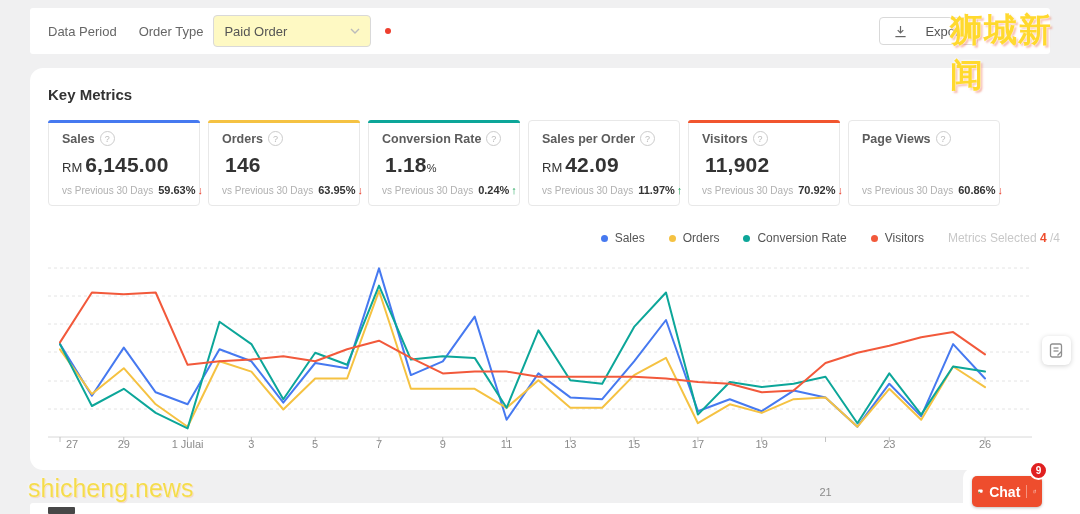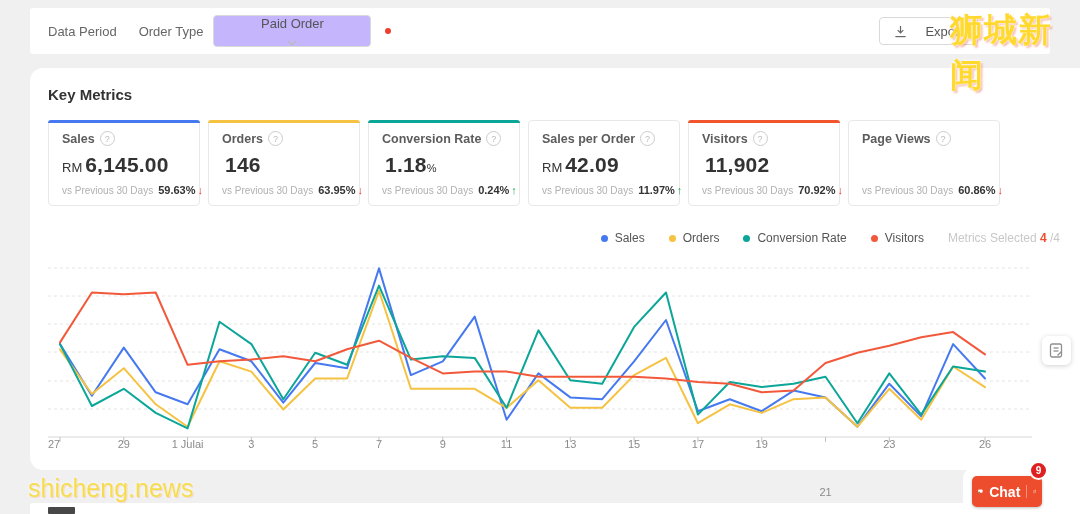--- a/index.html
+++ b/index.html
@@ -10,21 +10,21 @@
   #topbar{left:30px;top:8px;width:1020px;height:46px;background:#fff;border-radius:3px;
           display:flex;align-items:center;padding-left:18px;box-sizing:border-box;}
   .lbl{font-size:13px;color:#666;}
   #datebox{margin-left:10px;height:30px;border:1px solid #d9d9d9;border-radius:4px;
            display:flex;align-items:center;padding:0 12px;cursor:pointer;background:#fff;}
   #datebox .bold{font-size:13px;font-weight:bold;color:#333;margin:0 4px 0 8px;}
   #datebox .rng{font-size:13px;color:#555;}
   #ordertype-label{margin-left:22px;}
   #orderselect{margin-left:10px;width:136px;height:30px;border:1px solid #d9d9d9;border-radius:4px;
                display:flex;align-items:center;justify-content:space-between;padding:0 10px;
-               font-size:13px;color:#555;background:#c4b5fd;cursor:pointer;flex-direction:column;}
+               font-size:13px;color:#555;background:#fef9c3;cursor:pointer;}
   #reddot{width:6px;height:6px;border-radius:50%;background:#ee3f2e;margin-left:14px;}
   #topbar-spacer{flex:1;}
   #exportbtn{height:28px;border:1px solid #d9d9d9;border-radius:4px;background:#fff;display:flex;
              align-items:center;padding:0 14px;margin-right:72px;font-size:13px;color:#555;cursor:pointer;gap:18px;}
   
   #main{left:30px;top:68px;width:1068px;height:402px;background:#fff;border-radius:13px;}
   #km-title{left:18px;top:18px;font-size:15px;font-weight:bold;color:#333;}
   #cards{left:18px;top:52px;display:flex;gap:8px;}
   .card{width:152px;height:86px;background:#fff;border:1px solid #e8e8e8;border-radius:4px;
         box-sizing:border-box;position:relative;padding:10px 13px;cursor:pointer;}
@@ -225,21 +225,21 @@
         <line x1="777.5172413793103" y1="177" x2="777.5172413793103" y2="182" stroke="#c4c4c4" stroke-width="1"></line>
         <line x1="841.3103448275863" y1="177" x2="841.3103448275863" y2="182" stroke="#c4c4c4" stroke-width="1"></line>
         <line x1="937" y1="177" x2="937" y2="182" stroke="#c4c4c4" stroke-width="1"></line>
         <polyline points="12.0,84.1 43.9,135.7 75.8,87.6 107.7,132.3 139.6,144.3 171.5,89.3 203.4,101.3 235.3,142.6 267.2,103.0 299.1,108.2 331.0,8.4 362.9,115.1 394.8,101.3 426.7,56.6 458.6,159.8 490.4,113.4 522.3,137.4 554.2,139.2 586.1,101.3 618.0,60.0 649.9,151.2 681.8,139.2 713.7,151.2 745.6,130.6 777.5,137.4 809.4,166.7 841.3,123.7 873.2,156.4 905.1,84.1 937.0,118.5" fill="none" stroke="#4679f0" stroke-width="2" stroke-linejoin="round" stroke-linecap="round"></polyline>
         <polyline points="12.0,89.3 43.9,134.0 75.8,108.2 107.7,144.3 139.6,166.7 171.5,101.3 203.4,111.6 235.3,149.5 267.2,118.5 299.1,118.5 331.0,30.8 362.9,128.8 394.8,128.8 426.7,128.8 458.6,147.8 490.4,120.2 522.3,147.8 554.2,147.8 586.1,115.1 618.0,97.9 649.9,163.2 681.8,144.3 713.7,152.9 745.6,139.2 777.5,137.4 809.4,166.7 841.3,128.8 873.2,159.8 905.1,106.5 937.0,127.1" fill="none" stroke="#f5c242" stroke-width="2" stroke-linejoin="round" stroke-linecap="round"></polyline>
         <polyline points="12.0,84.1 43.9,146.0 75.8,128.8 107.7,152.9 139.6,168.4 171.5,61.8 203.4,84.1 235.3,139.2 267.2,92.7 299.1,104.8 331.0,25.6 362.9,99.6 394.8,96.2 426.7,97.9 458.6,147.8 490.4,70.4 522.3,120.2 554.2,123.7 586.1,66.9 618.0,32.5 649.9,154.6 681.8,122.0 713.7,127.1 745.6,123.7 777.5,116.8 809.4,163.2 841.3,113.4 873.2,154.6 905.1,106.5 937.0,111.6" fill="none" stroke="#0ca699" stroke-width="2" stroke-linejoin="round" stroke-linecap="round"></polyline>
         <polyline points="12.0,82.4 43.9,32.5 75.8,34.2 107.7,32.5 139.6,104.8 171.5,101.3 203.4,99.6 235.3,96.2 267.2,101.3 299.1,89.3 331.0,80.7 362.9,97.9 394.8,113.4 426.7,111.6 458.6,111.6 490.4,116.8 522.3,116.8 554.2,116.8 586.1,116.8 618.0,118.5 649.9,122.0 681.8,123.7 713.7,132.3 745.6,130.6 777.5,103.0 809.4,92.7 841.3,85.8 873.2,77.2 905.1,72.1 937.0,94.4" fill="none" stroke="#f2593b" stroke-width="2" stroke-linejoin="round" stroke-linecap="round"></polyline>
       </svg>
   </div>
   <div id="axis-labels">
-      <span style="left: 6px;">27</span>
+      <span style="left: 24px;">27</span>
       <span style="left: 75.7931px;">29</span>
       <span style="left: 139.586px;">1 Julai</span>
       <span style="left: 203.379px;">3</span>
       <span style="left: 267.172px;">5</span>
       <span style="left: 330.966px;">7</span>
       <span style="left: 394.759px;">9</span>
       <span style="left: 458.552px;">11</span>
       <span style="left: 522.345px;">13</span>
       <span style="left: 586.138px;">15</span>
       <span style="left: 649.931px;">17</span>

